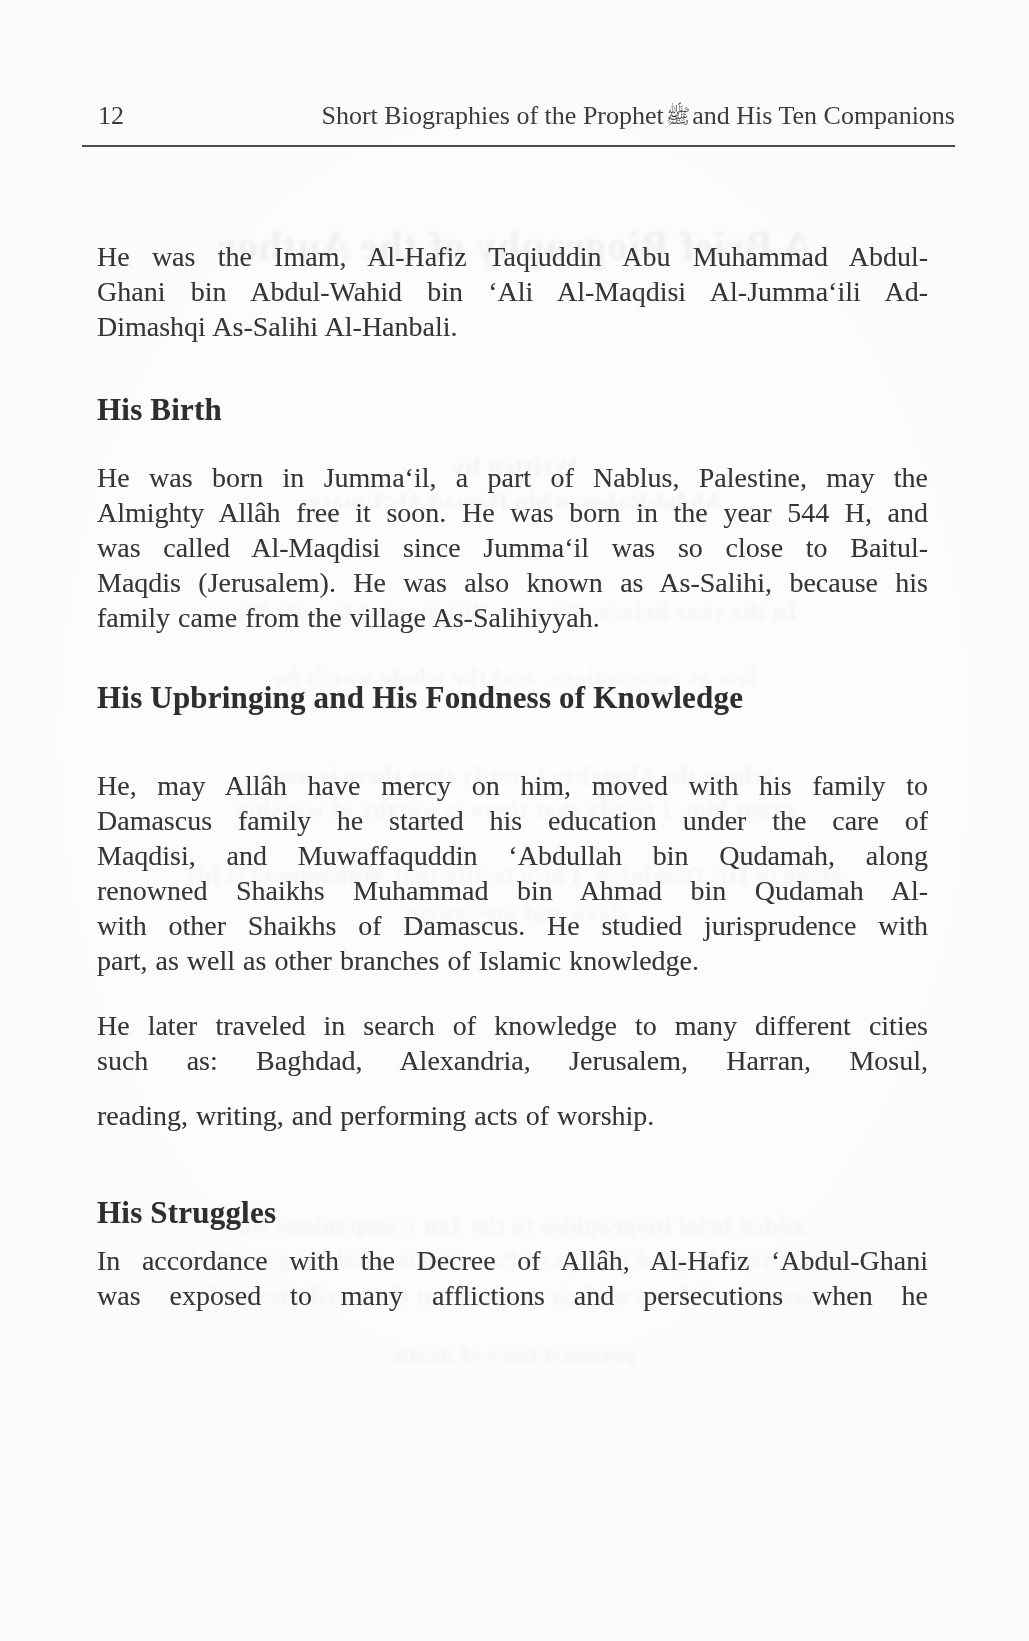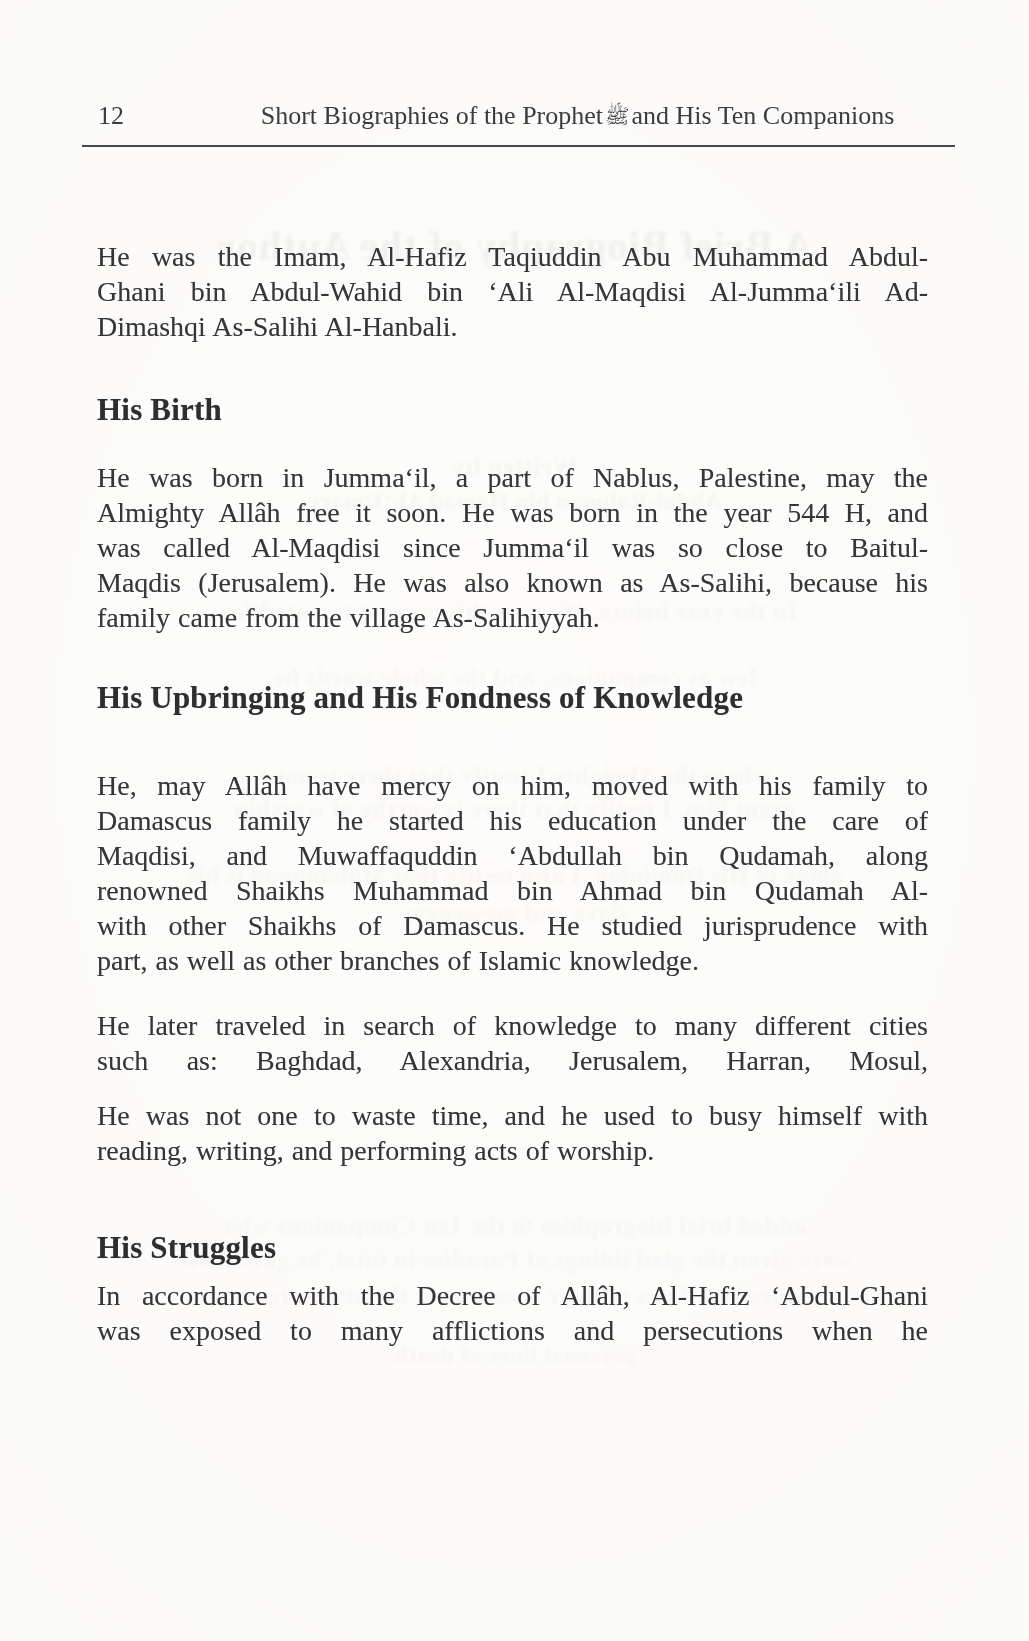--- a/index.html
+++ b/index.html
@@ -38,21 +38,21 @@
   
   .running-head{
     margin:0 74px 0 82px;
     padding:101px 0 11px 0;
     border-bottom:2px solid var(--rule);
     display:flex;align-items:baseline;
     font-size:26px;
     color:#3c3c3c;
   }
   .page-number{width:118px;flex:0 0 auto;padding-left:16px;}
-  .running-title{flex:1;text-align:center;white-space:nowrap;}
+  .running-title{flex:1;text-align:right;white-space:nowrap;}
   .pbuh{font-family:"DejaVu Sans",sans-serif;font-size:.78em;position:relative;top:-1px;padding:0 2px;}
 
   main{padding:0 101px 0 97px;}
   .h1{
     font-size:46px;font-weight:bold;color:var(--ink-heading);
     text-align:center;letter-spacing:.5px;
     line-height:52px;
     text-shadow:0 0 1px rgba(40,40,40,.25);
   }
   .h2{
@@ -129,21 +129,20 @@
           <div class="line">Maqdisi, and Muwaffaquddin ‘Abdullah bin Qudamah, along</div>
           <div class="line">renowned Shaikhs Muhammad bin Ahmad bin Qudamah Al-</div>
           <div class="line">with other Shaikhs of Damascus. He studied jurisprudence with</div>
           <div class="line last">part, as well as other branches of Islamic knowledge.</div>
         </div>
         <div class="para" data-idx="6">
           <div class="line">He later traveled in search of knowledge to many different cities</div>
           <div class="line">such as: Baghdad, Alexandria, Jerusalem, Harran, Mosul,</div>
         </div>
         <div class="para" data-idx="7">
-          <div class="line">He was not one to waste time, and he used to busy himself with</div>
           <div class="line last">reading, writing, and performing acts of worship.</div>
         </div>
         <div class="h2" data-idx="8">His Struggles</div>
         <div class="para" data-idx="9">
           <div class="line">In accordance with the Decree of Allâh, Al-Hafiz ‘Abdul-Ghani</div>
           <div class="line">was exposed to many afflictions and persecutions when he</div>
         </div>
       </main>
   </div>
 </div>

